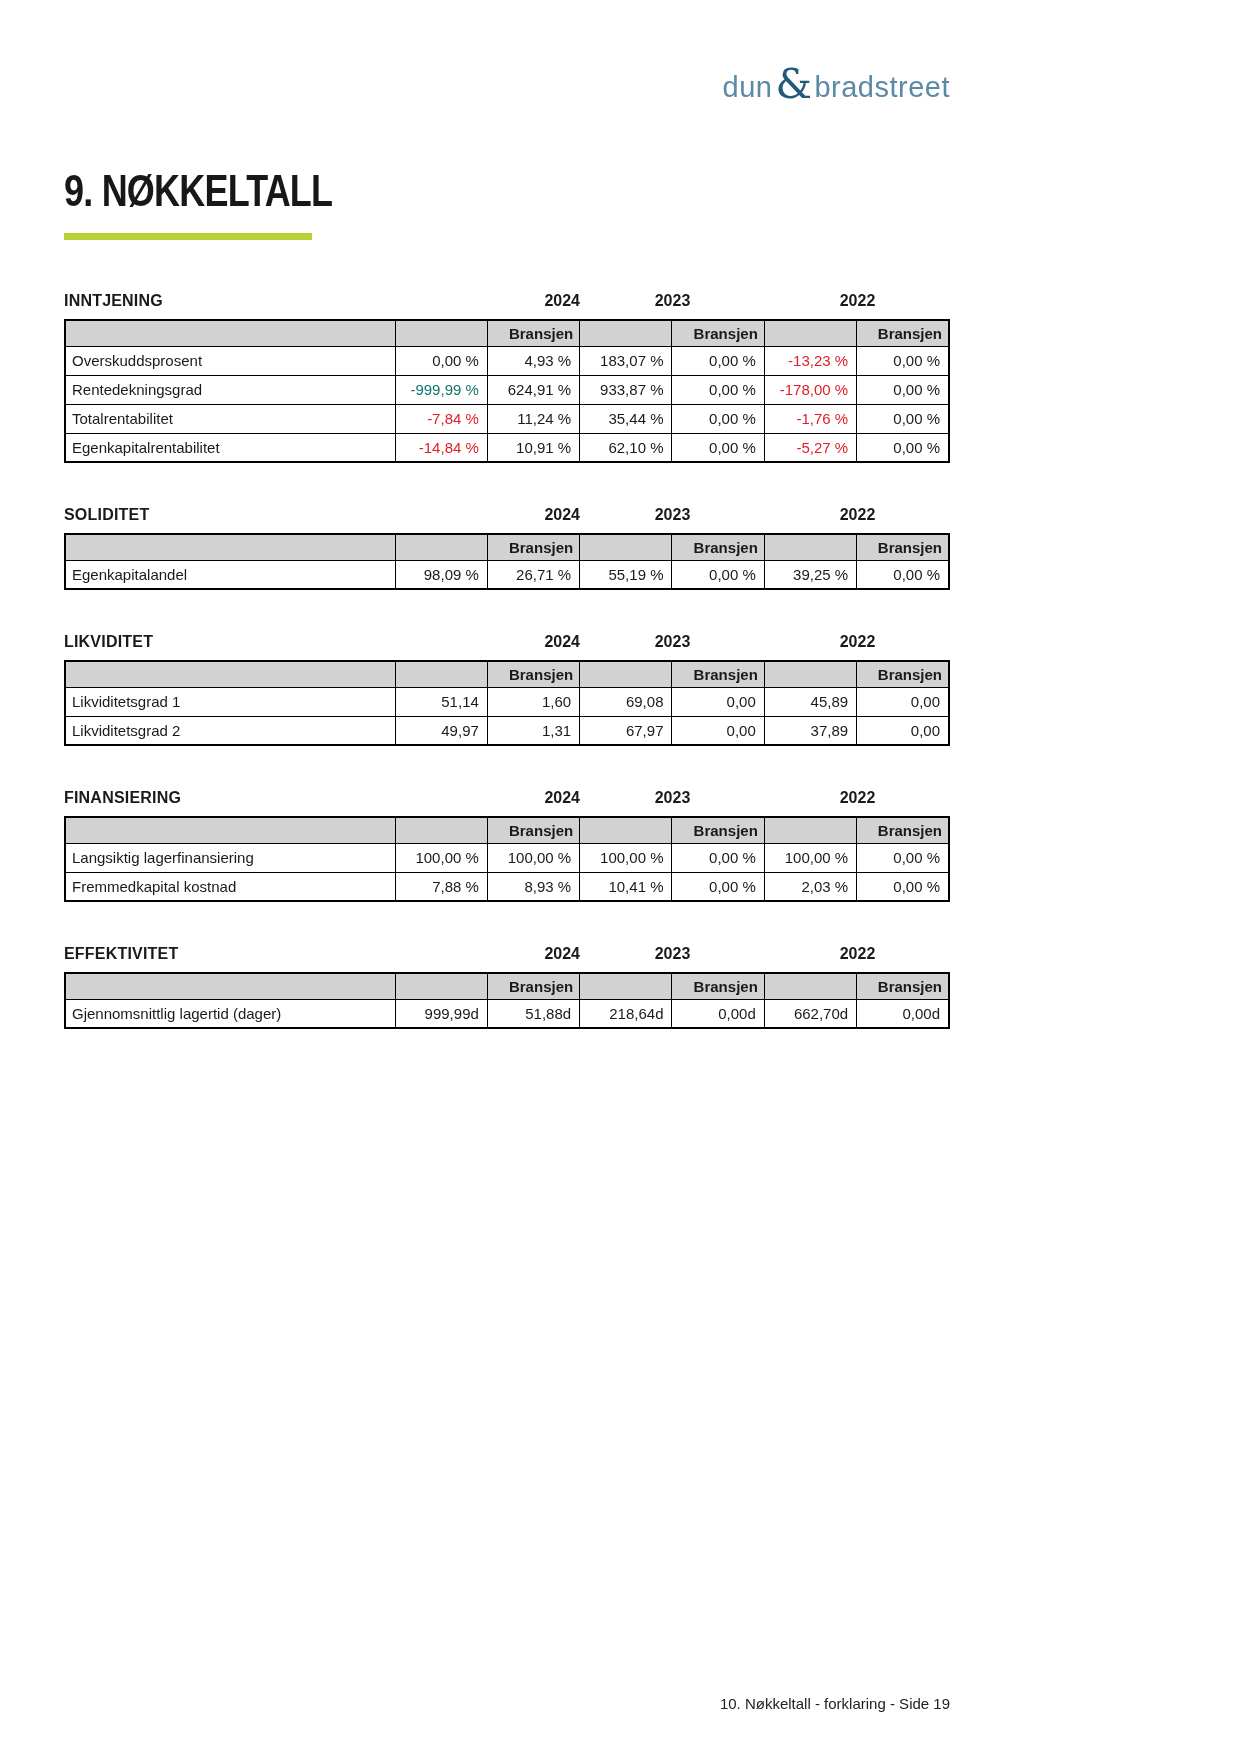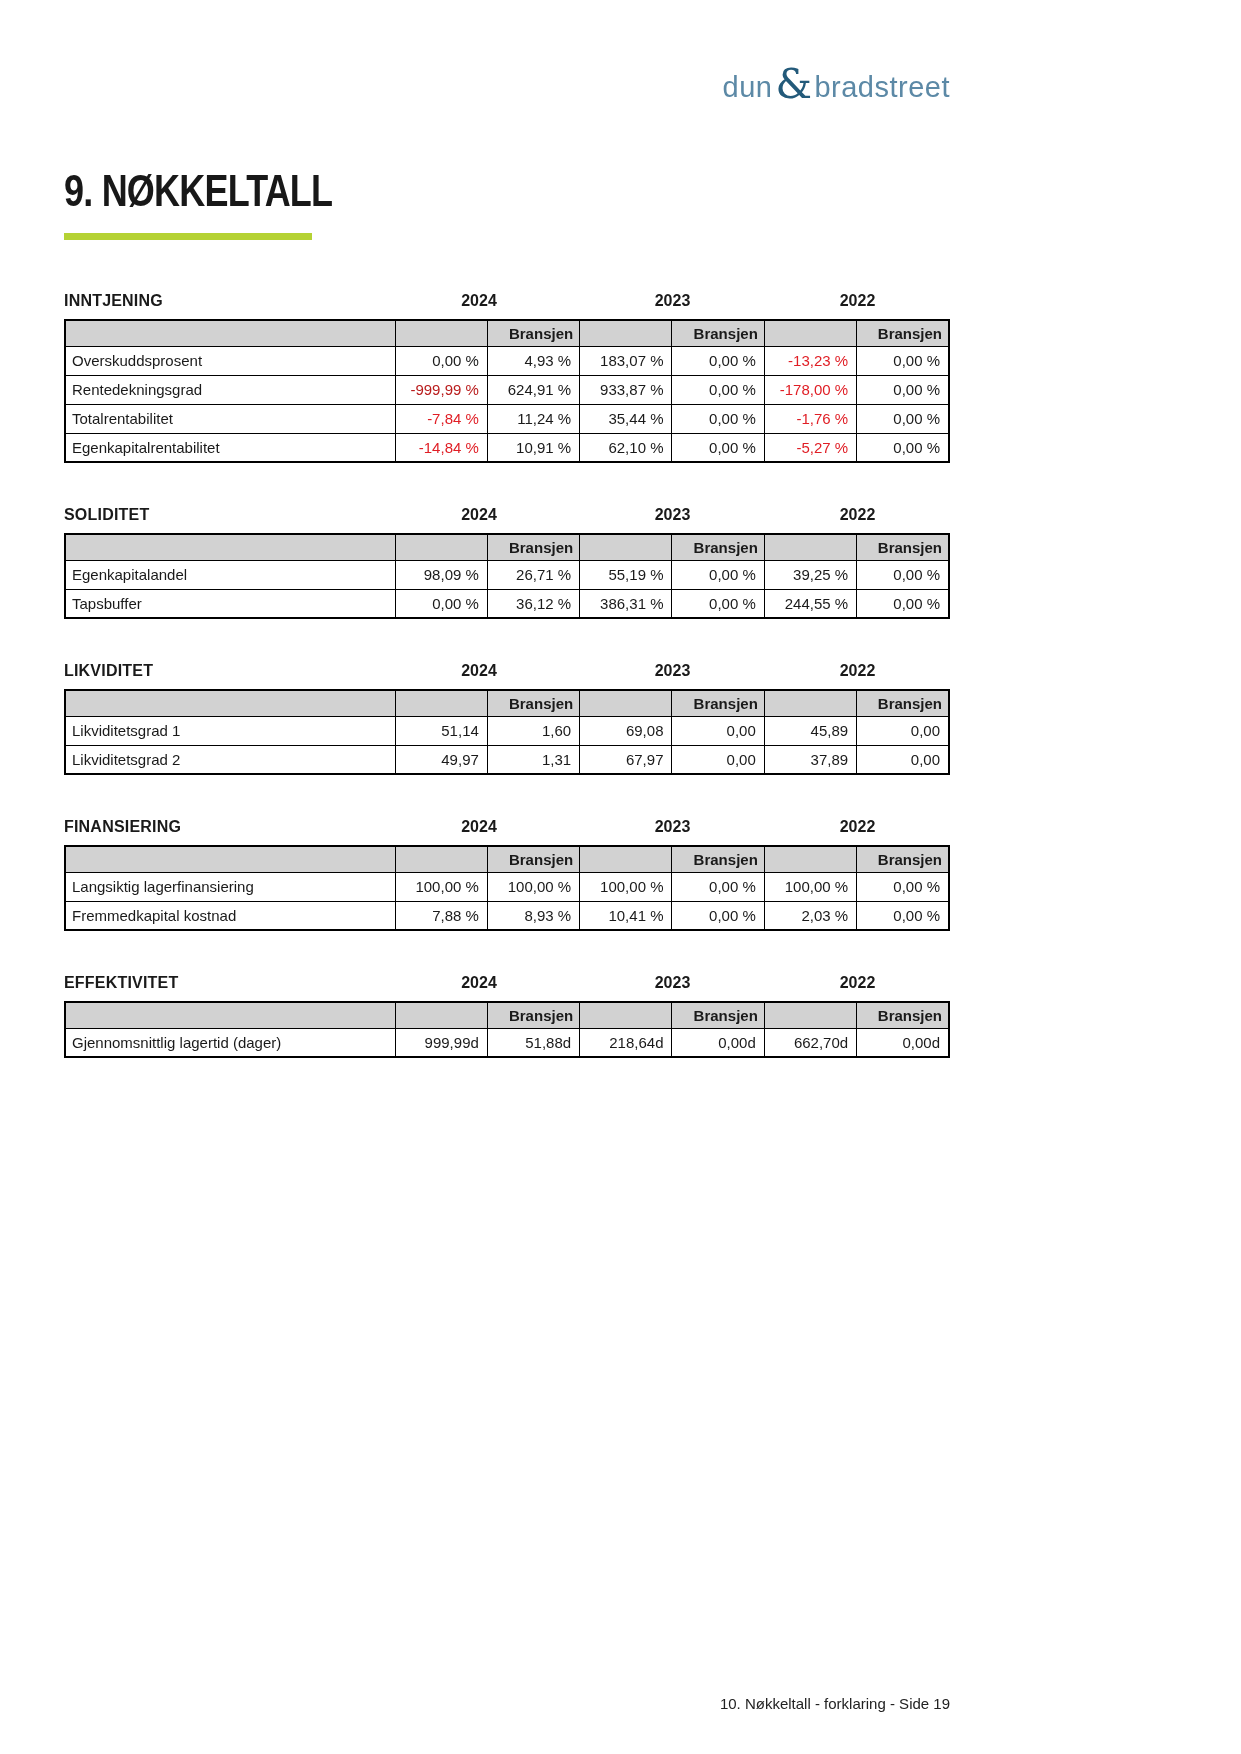--- a/index.html
+++ b/index.html
@@ -37,21 +37,21 @@
     white-space: nowrap;
   }
   .accent-bar { margin-top: 20px; width: 248px; height: 7px; }
 
   
   section.kf { margin-top: 43px; width: 886px; }
   section.kf.first { margin-top: 52px; }
   .sec-head { position: relative; height: 20px; margin-bottom: 7px; }
   .sec-title { position: absolute; left: 0; top: 0; font-size: 16px; font-weight: bold; letter-spacing: 0.2px; }
   .yr { position: absolute; top: 0; font-size: 16px; font-weight: bold; text-align: center; }
-  .yr1 { left: 322px; width: 186px; }
+  .yr1 { left: 330px; width: 186px; text-align: right; }
   .yr2 { left: 516px; width: 185px; }
   .yr3 { left: 701px; width: 185px; }
 
   table.kf-table {
     table-layout: fixed; border-collapse: collapse;
     width: 886px; border: 2px solid #000;
     font-size: 15px;
   }
   col.c-label { width: 330px; }
   td { border: 1px solid #000; overflow: hidden; white-space: nowrap; }
@@ -109,21 +109,21 @@
           <td class="lab">Overskuddsprosent</td>
           <td class="val">0,00 %</td>
           <td class="val">4,93 %</td>
           <td class="val">183,07 %</td>
           <td class="val">0,00 %</td>
           <td class="val" style="color: rgb(224, 30, 37);">-13,23 %</td>
           <td class="val">0,00 %</td>
         </tr>
         <tr class="drow">
           <td class="lab">Rentedekningsgrad</td>
-          <td class="val" style="color: #b91c1c; margin-left: 48px;">-999,99 %</td>
+          <td class="val" style="color: #0f766e; margin-left: 48px;">-999,99 %</td>
           <td class="val">624,91 %</td>
           <td class="val">933,87 %</td>
           <td class="val">0,00 %</td>
           <td class="val" style="color: rgb(224, 30, 37); text-align: right;">-178,00 %</td>
           <td class="val">0,00 %</td>
         </tr>
         <tr class="drow">
           <td class="lab">Totalrentabilitet</td>
           <td class="val" style="color: rgb(224, 30, 37);">-7,84 %</td>
           <td class="val">11,24 %</td>
@@ -167,29 +167,20 @@
           <td class="val" style="background: rgb(210, 210, 210);"></td>
           <td class="val bransjen" style="background: rgb(210, 210, 210);">Bransjen</td>
         </tr>
         <tr class="drow">
           <td class="lab">Egenkapitalandel</td>
           <td class="val">98,09 %</td>
           <td class="val">26,71 %</td>
           <td class="val">55,19 %</td>
           <td class="val">0,00 %</td>
           <td class="val">39,25 %</td>
-          <td class="val">0,00 %</td>
-        </tr>
-        <tr class="drow">
-          <td class="lab">Tapsbuffer</td>
-          <td class="val">0,00 %</td>
-          <td class="val">36,12 %</td>
-          <td class="val">386,31 %</td>
-          <td class="val">0,00 %</td>
-          <td class="val">244,55 %</td>
           <td class="val">0,00 %</td>
         </tr>
       </tbody>
         </table>
     </section>
 
     <section class="kf">
       <div class="sec-head">
         <span class="sec-title">LIKVIDITET</span>
         <span class="yr yr1">2024</span>

